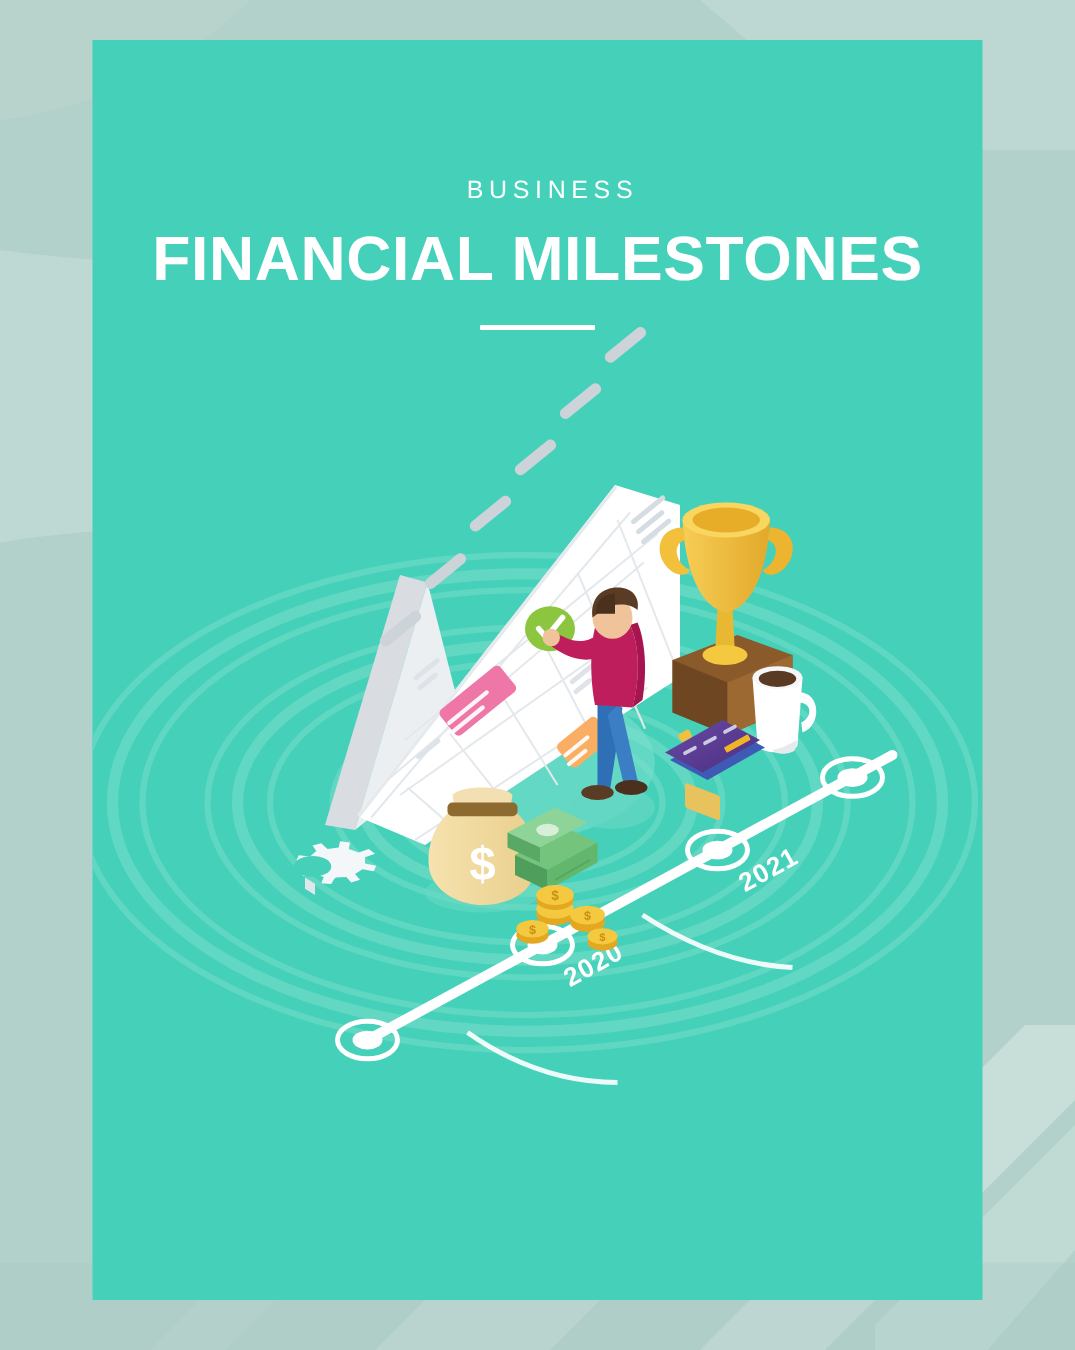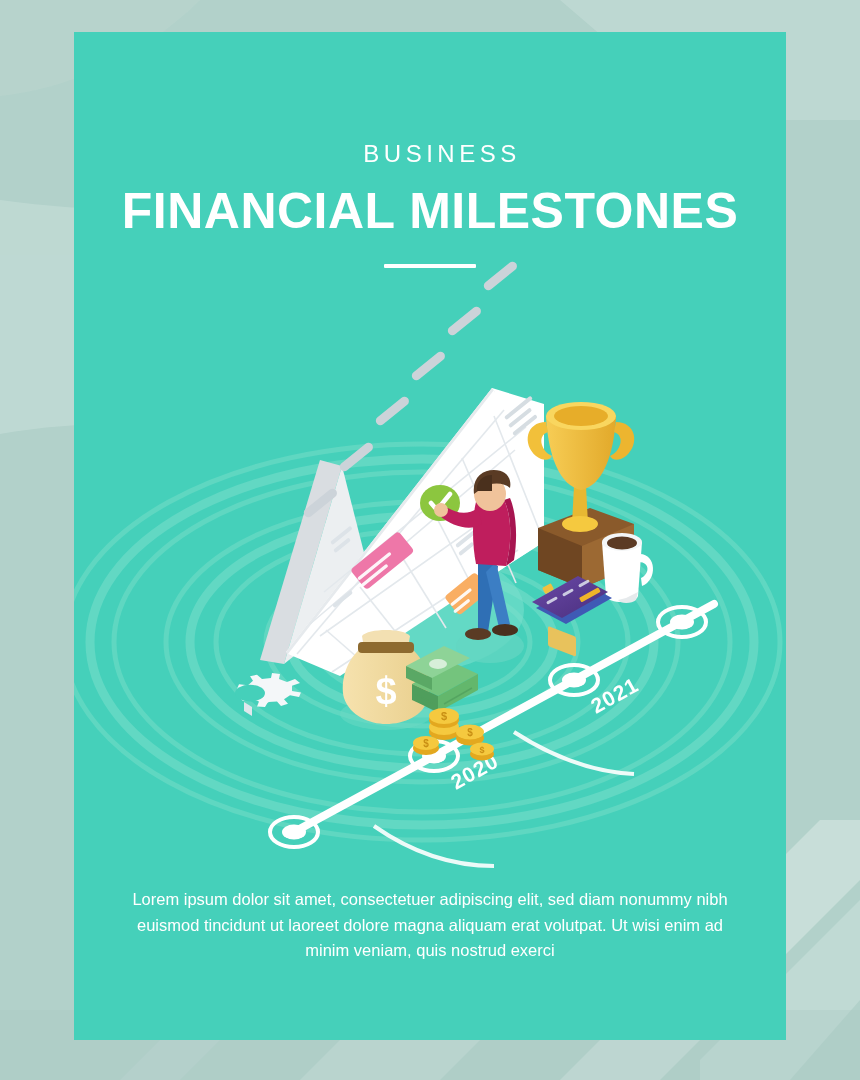--- a/index.html
+++ b/index.html
@@ -11,21 +11,21 @@
   }
   #stage{position:absolute;inset:0;width:860px;height:1080px;overflow:hidden;}
   .bg-layer{position:absolute;inset:0;}
   #poster{
     position:absolute;left:74px;top:32px;width:712px;height:1008px;
     background:#45d0ba;overflow:hidden;
   }
   
   .heading{position:absolute;left:0;top:0;width:712px;text-align:center;}
   .kicker{
-    margin-top:110px;color:#ffffff;font-size:24px;letter-spacing:4.5px;
+    margin-top:110px;color:#ffffff;font-size:20px;letter-spacing:4.5px;
     font-weight:400;line-height:1;padding-left:24px;
   }
   .title{
     margin-top:20px;color:#ffffff;font-size:50px;font-weight:700;
     letter-spacing:0.5px;line-height:1;
   }
   .rule{
     margin:28px auto 0 auto;width:92px;height:4px;background:#ffffff;border-radius:1px;
   }
   
@@ -323,16 +323,15 @@
 
       </g>
     </svg>
 
     <div class="heading">
       <div class="kicker">BUSINESS</div>
       <div class="title">FINANCIAL MILESTONES</div>
       <div class="rule"></div>
     </div>
 
-    <div class="body-copy">Lorem ipsum dolor sit amet, consectetuer adipiscing elit, sed diam nonummy nibh euismod tincidunt ut laoreet dolore magna aliquam erat volutpat. Ut wisi enim ad minim veniam, quis nostrud exerci</div>
 
   </div>
 </div>
 
 </body></html>

